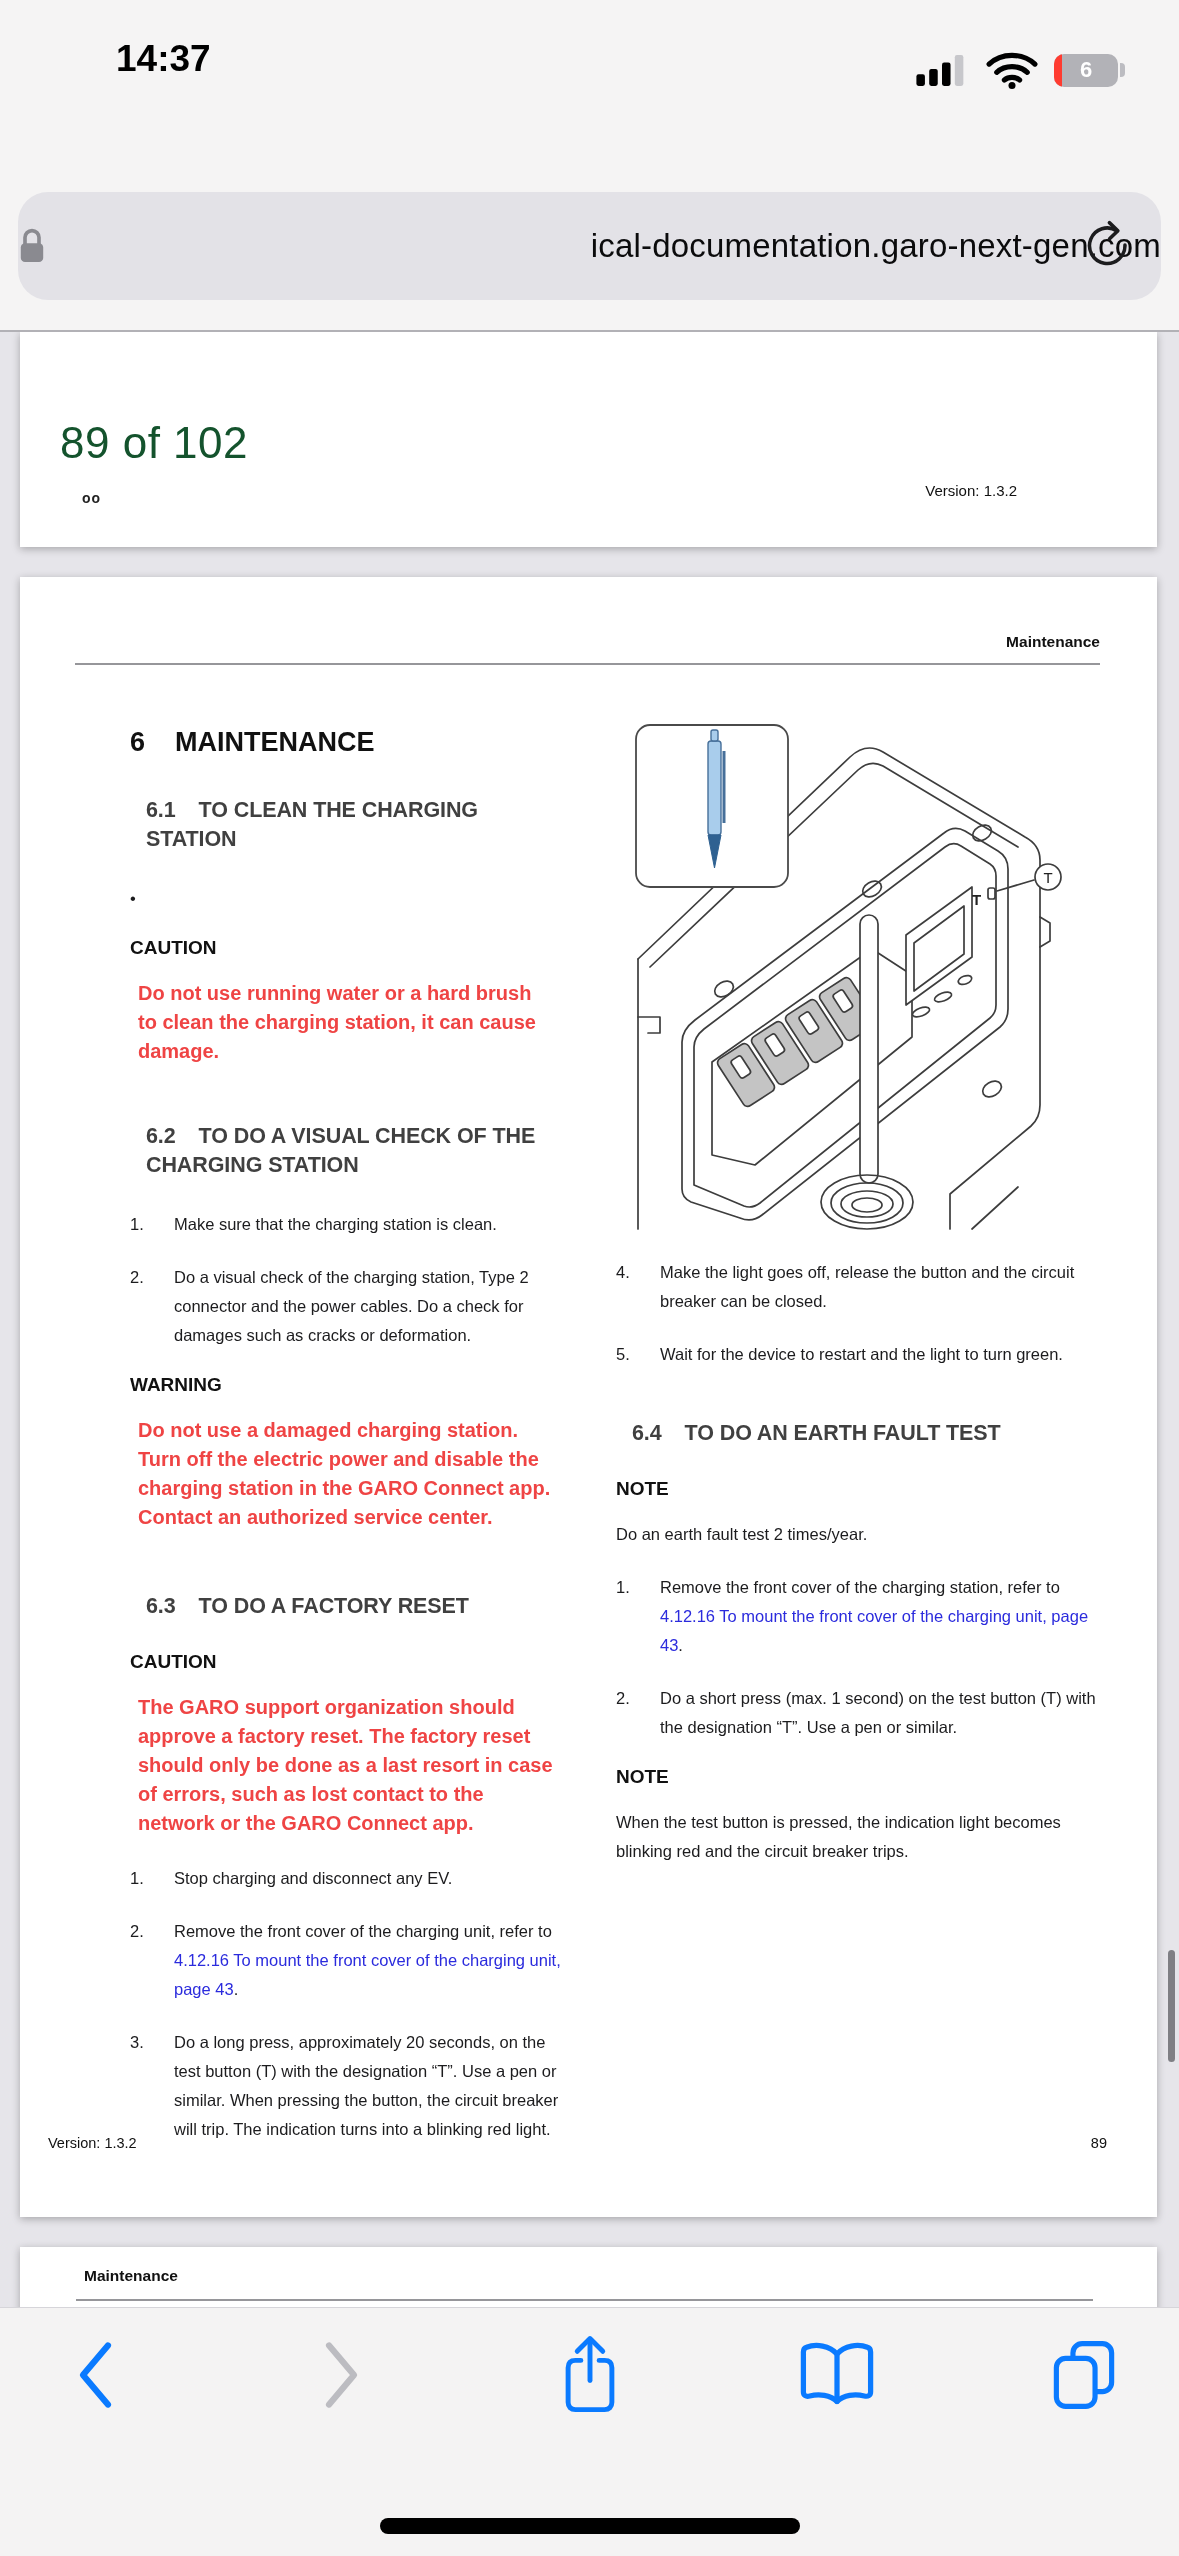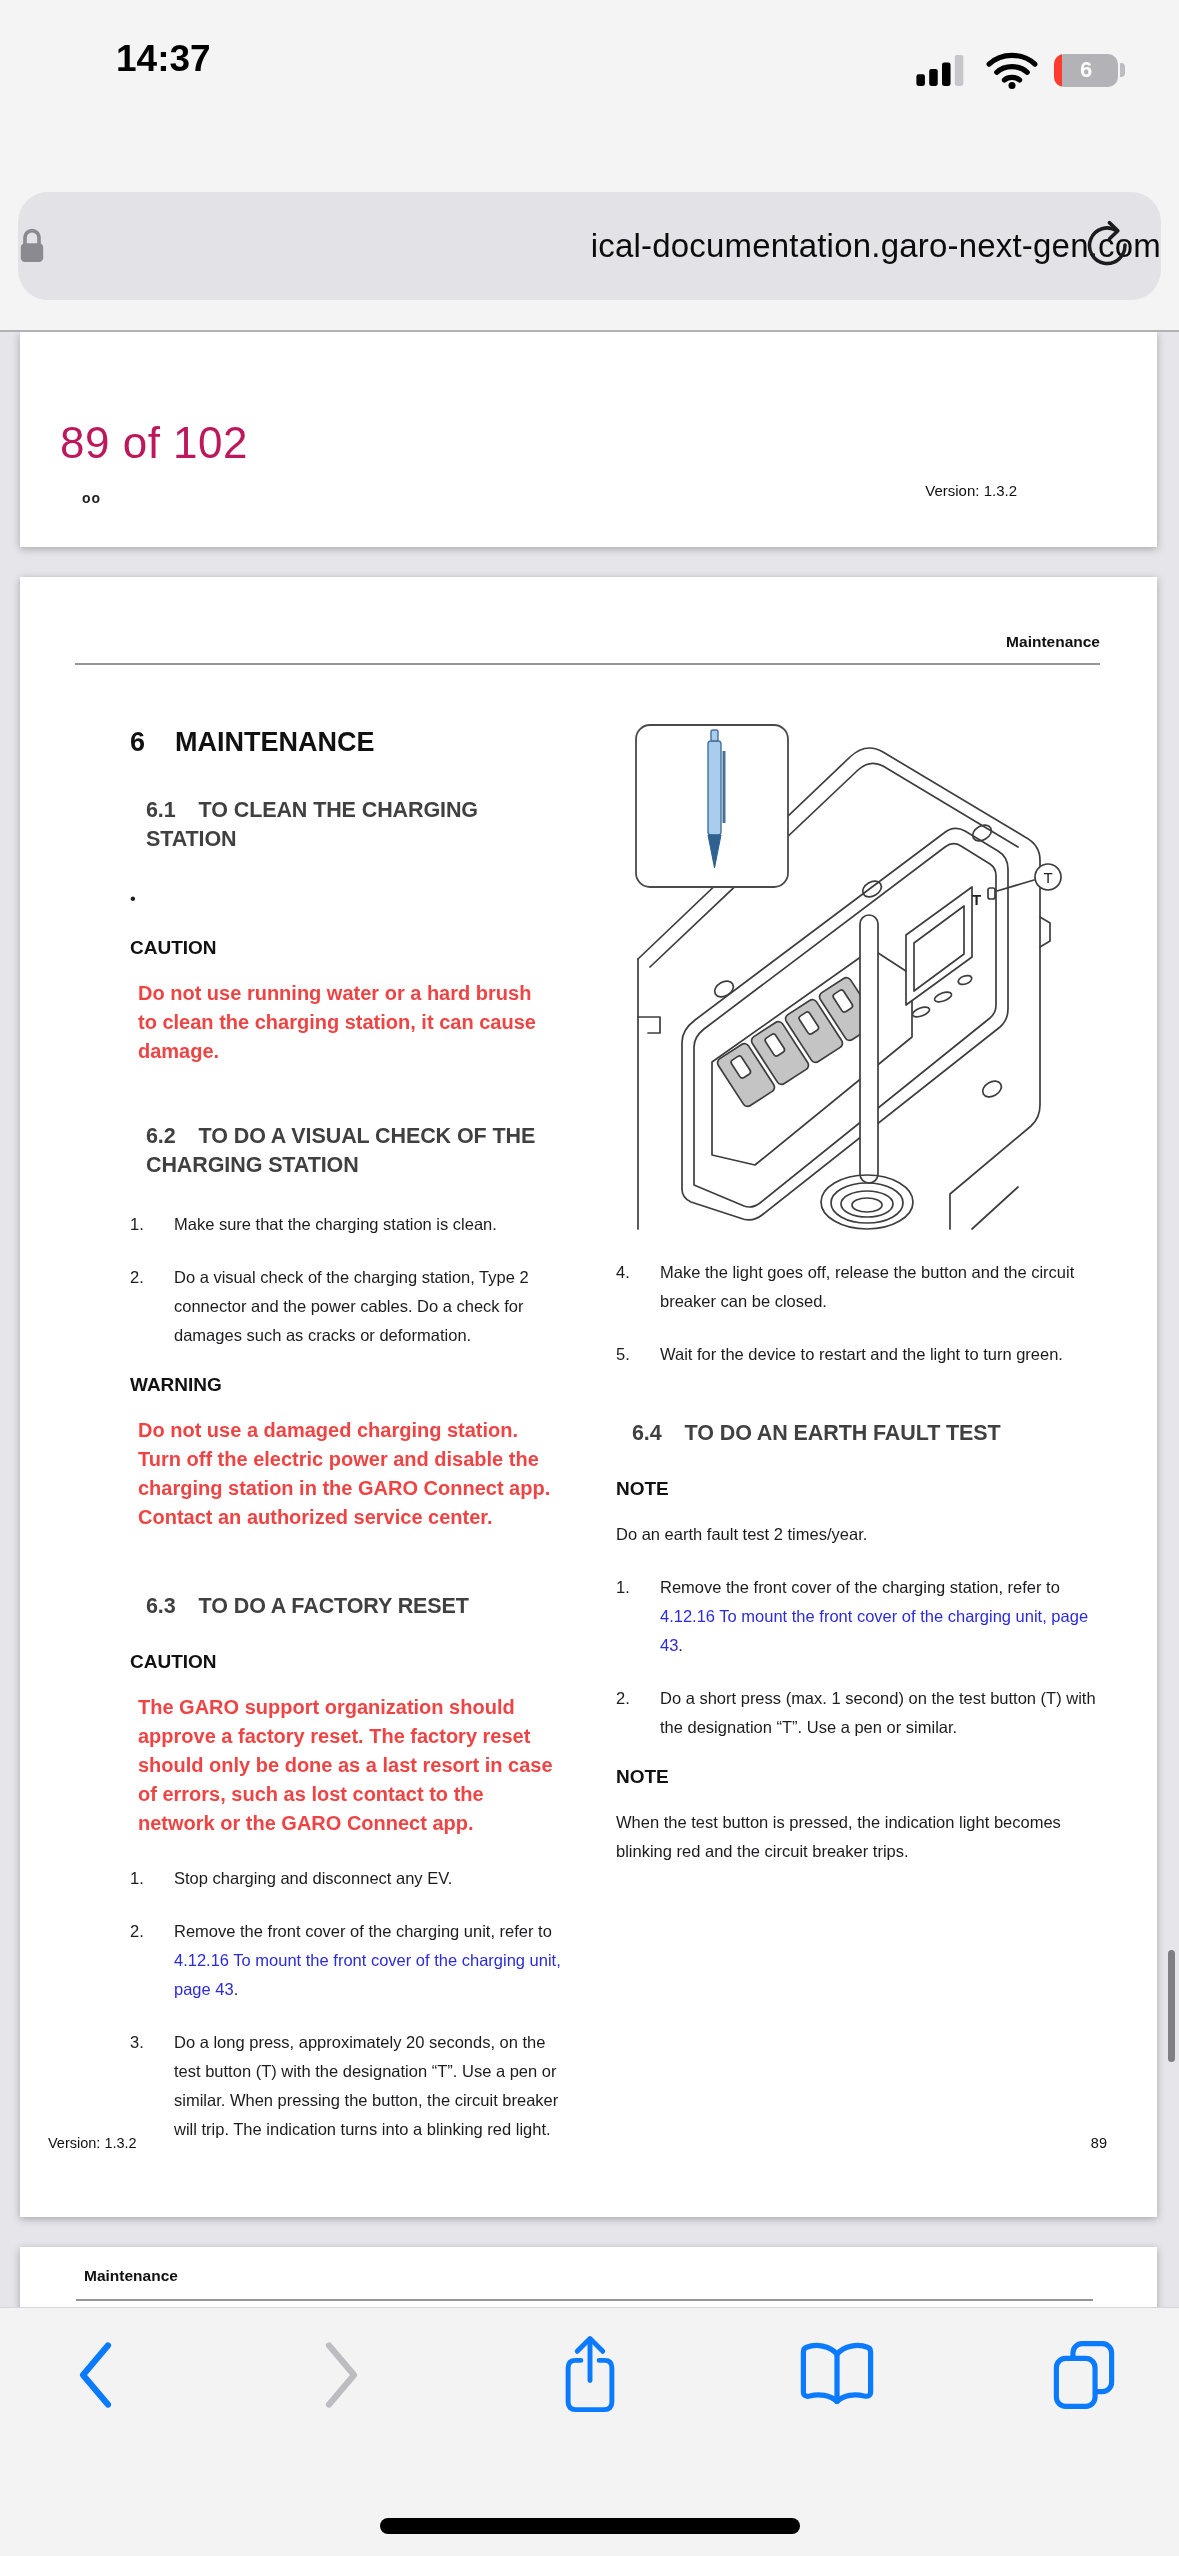--- a/index.html
+++ b/index.html
@@ -22,21 +22,21 @@
   .url-field{position:absolute;left:18px;right:18px;top:192px;height:108px;border-radius:30px;
              background:#e3e2e7;display:flex;align-items:center;justify-content:space-between;}
   .lock{margin-right:13px;flex:0 0 auto;}
   .url-text{font-size:33px;color:#0b0b0c;letter-spacing:.2px;white-space:nowrap;}
   .refresh-btn{position:absolute;right:28px;top:50%;transform:translateY(-50%);background:none;border:none;padding:0;cursor:pointer;}
 
   
   .content{position:absolute;top:332px;left:0;right:0;bottom:248px;background:#e6e5ea;overflow:hidden;}
   .page{background:#fff;box-shadow:0 2px 8px rgba(0,0,0,.28);margin:0 22px 30px 20px;position:relative;}
   .page-prev{height:215px;}
-  .page-count{position:absolute;left:40px;top:86px;font-size:44px;color:#be185d;letter-spacing:.5px;}
+  .page-count{position:absolute;left:40px;top:86px;font-size:44px;color:#14532d;letter-spacing:.5px;}
   .prev-frag{position:absolute;left:62px;top:158px;font-size:14px;font-weight:700;letter-spacing:1px;color:#222;}
   .prev-version{position:absolute;right:140px;top:150px;font-size:15px;color:#111;}
 
   .page-main{height:1640px;overflow:hidden;}
   .doc-header{position:absolute;top:56px;right:57px;font-size:15.5px;font-weight:700;color:#111;}
   .doc-rule{position:absolute;top:86px;left:55px;right:57px;border-top:2px solid #96969a;}
   .cols{position:absolute;top:126px;left:110px;right:44px;display:flex;gap:54px;}
   .col-left{flex:0 0 432px;min-width:0;}
   .col-right{flex:1;min-width:0;}
 

